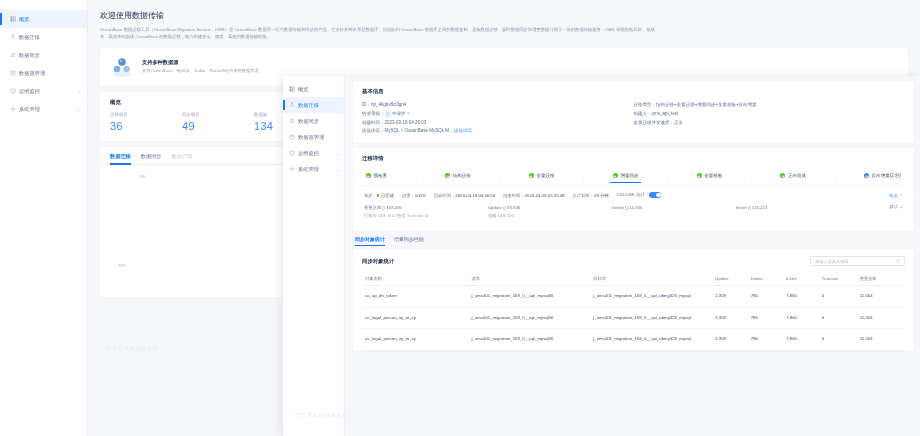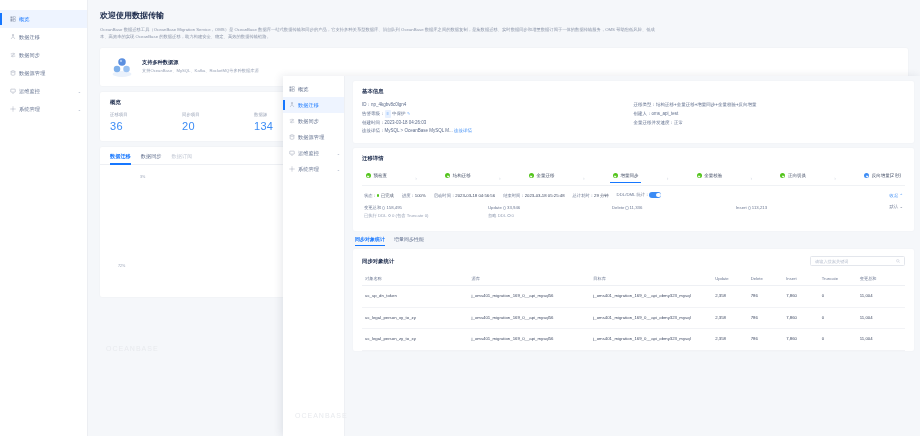--- a/index.html
+++ b/index.html
@@ -28,21 +28,21 @@
   }
   .nav-ico { width:6px; height:6px; flex:0 0 6px; opacity:.75; display:block; }
   .nav-label { font-size:5.2px; letter-spacing:.1px; }
   .nav-caret { margin-left:auto; font-size:4px; color:#9aa6bd; }
 
   
   .back-page {
     flex:1; padding:10px 12px 0 12px; background:#f5f7fa;
     position:relative; overflow:hidden;
   }
-  .welcome-h { font-size:8px; font-weight:bold; color:#1b2a4b; margin:0 0 5px 0; }
+  .welcome-h { font-size:8px; font-weight:normal; color:#1b2a4b; margin:0 0 5px 0; }
   .welcome-p { font-size:4.3px; line-height:1.7; color:#8a94a8; max-width:560px; margin:0; }
 
   .card { background:#fff; border-radius:2px; box-shadow:0 0 2px rgba(0,0,0,.05); }
 
   .ds-card { margin-top:7px; padding:6px 10px; display:flex; align-items:center; gap:8px; height:38px; }
   .cube { width:24px; height:22px; flex:0 0 24px; }
   .ds-title { font-size:5.2px; font-weight:bold; color:#1b2a4b; margin-bottom:2.5px; }
   .ds-sub { font-size:4.2px; color:#98a2b6; line-height:1.55; max-width:140px; }
 
   .ov-card { margin-top:6px; padding:7px 10px 9px 10px; }
@@ -207,21 +207,21 @@
 
     <div class="card ov-card">
       <div class="ov-h">概览</div>
       <div class="ov-row" id="ov-row">
           <div class="ov-stat">
             <div class="ov-k">迁移项目</div>
             <div class="ov-v">36</div>
           </div>
           <div class="ov-stat">
             <div class="ov-k">同步项目</div>
-            <div class="ov-v">20</div>
+            <div class="ov-v">49</div>
           </div>
           <div class="ov-stat">
             <div class="ov-k">数据源</div>
             <div class="ov-v">134</div>
           </div>
         </div>
     </div>
 
     <div class="card chart-card">
       <div class="ctabs" id="ctabs">

